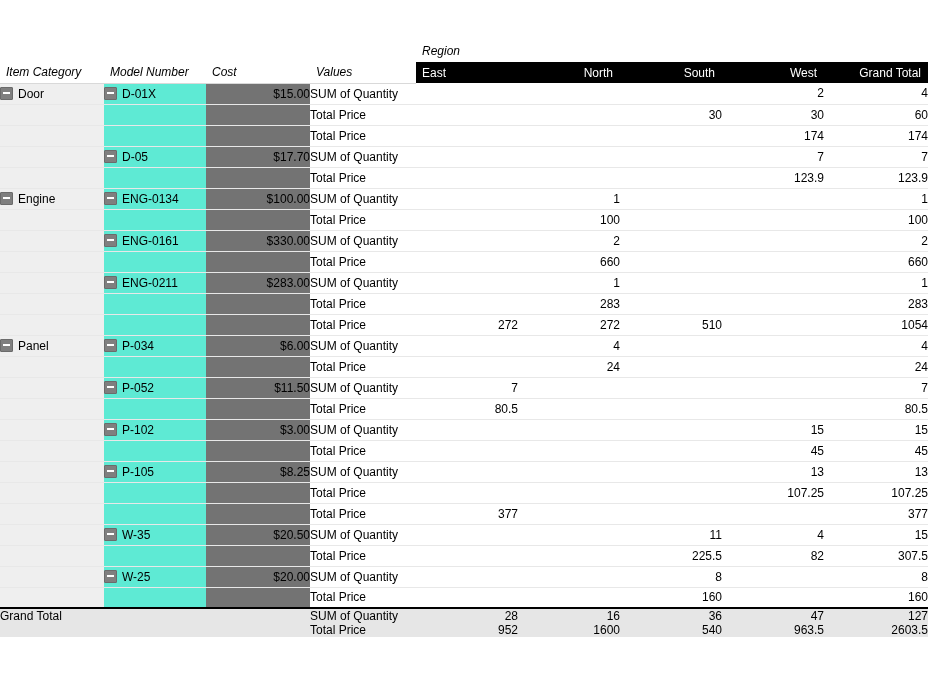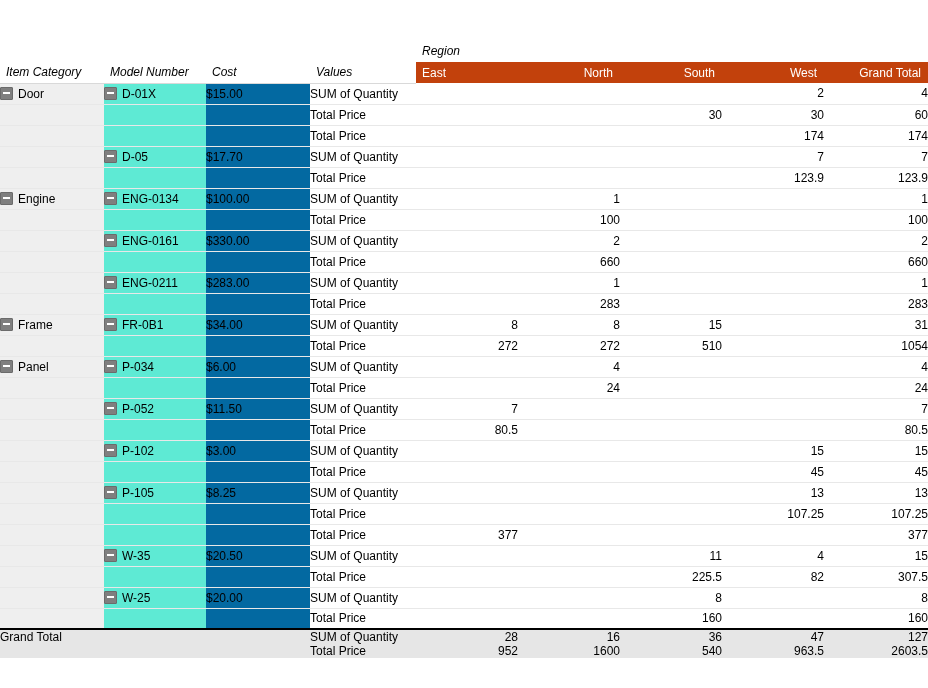--- a/index.html
+++ b/index.html
@@ -47,21 +47,21 @@
     font-style: italic;
     padding-left: 6px !important;
   }
   .hdr-field {
     background: #ffffff;
     font-style: italic;
     padding-left: 6px !important;
     border-bottom: 1px solid #d9d9d9;
   }
   .hdr-col {
-    background: #c2410c;
+    background: #000000;
     color: #ffffff;
     padding-right: 7px !important;
     text-align: right;
   }
   .hdr-col.left {
     text-align: left;
     padding-left: 6px !important;
     padding-right: 0 !important;
   }
   .cell {
@@ -69,22 +69,22 @@
   }
   .band-cat {
     background: #efefef;
     padding-left: 6px;
   }
   .band-model {
     background: #5eead4;
     padding-left: 6px;
   }
   .band-cost {
-    background: #0369a1;
-    text-align: left;
+    background: #737373;
+    text-align: right;
     padding-right: 8px;
   }
   .c-val {
     padding-left: 6px;
     background: #ffffff;
   }
   .num {
     text-align: right;
     padding-right: 7px;
     background: #ffffff;
@@ -287,31 +287,20 @@
         <td class="band-model cell"></td>
         <td class="band-cost cell"></td>
         <td class="c-val cell">Total Price</td>
         <td class="num cell"></td>
         <td class="num cell">283</td>
         <td class="num cell"></td>
         <td class="num cell"></td>
         <td class="num cell">283</td>
       </tr>
       <tr class="rowline-light" style="height: 21px;">
-        <td class="band-cat cell"><span class="exp"></span><span class="catlabel">Frame</span></td>
-        <td class="band-model cell"><span class="exp"></span><span class="modellabel">FR-0B1</span></td>
-        <td class="band-cost cell">$34.00</td>
-        <td class="c-val cell">SUM of Quantity</td>
-        <td class="num cell">8</td>
-        <td class="num cell">8</td>
-        <td class="num cell">15</td>
-        <td class="num cell"></td>
-        <td class="num cell">31</td>
-      </tr>
-      <tr class="rowline-light" style="height: 21px;">
         <td class="band-cat cell"></td>
         <td class="band-model cell"></td>
         <td class="band-cost cell"></td>
         <td class="c-val cell">Total Price</td>
         <td class="num cell">272</td>
         <td class="num cell">272</td>
         <td class="num cell">510</td>
         <td class="num cell"></td>
         <td class="num cell">1054</td>
       </tr>

